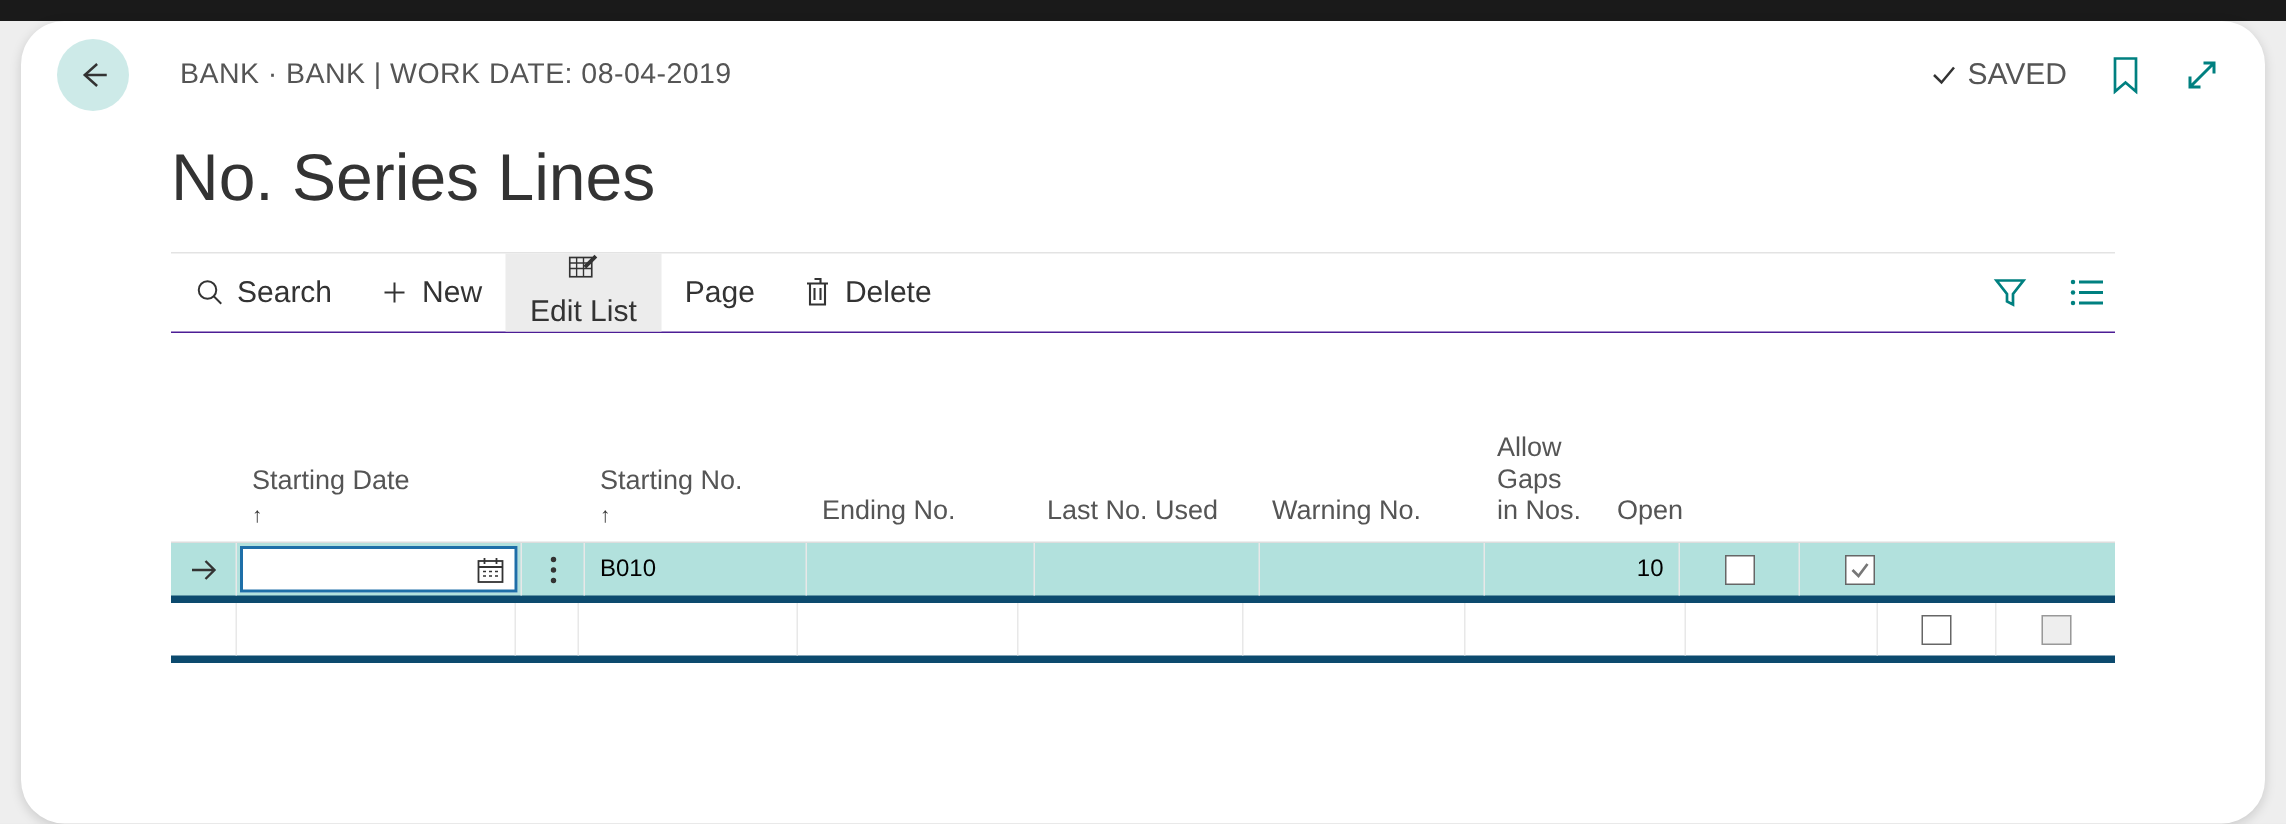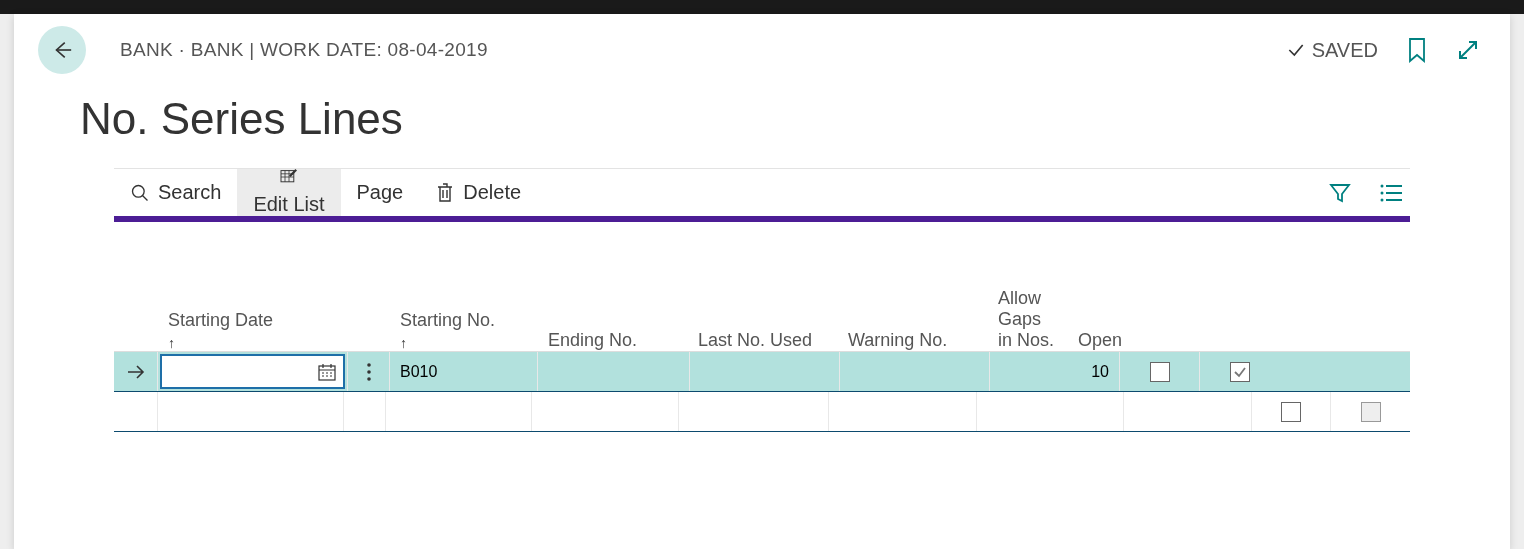--- a/index.html
+++ b/index.html
@@ -30,20 +30,21 @@
   }
   .panel {
     position: absolute;
     top: 14px;
     left: 14px;
     right: 14px;
     bottom: 0;
     background: #fff;
     box-shadow: 0 2px 8px rgba(0,0,0,0.15);
     padding: 0;
+    border-radius: 29px;
   }
   .header {
     display: flex;
     align-items: center;
     padding: 12px 30px 0 24px;
     height: 60px;
   }
   .back-circle {
     width: 48px;
     height: 48px;
@@ -70,27 +71,27 @@
     display: flex;
     align-items: center;
     gap: 6px;
     font-size: 20px;
     color: #555;
   }
   .title {
     font-size: 44px;
     font-weight: 300;
     color: #333;
-    padding: 20px 0 24px 66px;
+    padding: 20px 0 24px 100px;
   }
   .toolbar {
     display: flex;
     align-items: stretch;
     border-top: 1px solid #e3e3e3;
-    border-bottom: 6px solid #4c1d95;
+    border-bottom: 1px solid #4c1d95;
     margin: 0 100px;
     height: 54px;
   }
   .tb-btn {
     display: flex;
     align-items: center;
     gap: 8px;
     padding: 0 16px;
     font-size: 20px;
     color: #333;
@@ -113,40 +114,40 @@
   .grid-header {
     display: flex;
     border-bottom: 1px solid #ddd;
     align-items: flex-end;
     font-size: 18px;
     color: #555;
     min-height: 92px;
   }
   .grid-row {
     display: flex;
-    border-bottom: 1px solid #0c4a6e;
+    border-bottom: 5px solid #0c4a6e;
     height: 40px;
     align-items: stretch;
   }
   .grid-row.selected {
     background: #b2e1dd;
   }
   .cell {
     border-right: 1px solid #e8e8e8;
     padding: 6px 10px;
     display: flex;
     align-items: center;
     overflow: hidden;
   }
   .grid-header .cell {
     border-right: none;
     flex-direction: column;
     align-items: flex-start;
     justify-content: flex-end;
-    padding-bottom: 0;
+    padding-bottom: 10px;
     margin-top: 36px;
   }
   .grid-header .cell.num { align-items: flex-end; }
   .grid-header .cell.center { align-items: flex-start; }
   .c-handle { width: 44px; justify-content: center; }
   .c-date { width: 190px; position: relative; }
   .c-more { width: 42px; justify-content: center; }
   .c-startno { width: 148px; }
   .c-endno { width: 150px; }
   .c-lastdate { width: 152px; }
@@ -219,20 +220,26 @@
     <div class="title">No. Series Lines</div>
 
     <div class="toolbar">
       <div class="tb-btn">
         <svg width="20" height="20" viewBox="0 0 24 24">
           <circle cx="10" cy="10" r="7" stroke="#333" stroke-width="1.6" fill="none"></circle>
           <path d="M15 15 L21 21" stroke="#333" stroke-width="1.6"></path>
         </svg>
         <span>Search</span>
       </div>
+      <div class="tb-btn">
+        <svg width="20" height="20" viewBox="0 0 24 24">
+          <path d="M12 4 V20 M4 12 H20" stroke="#333" stroke-width="1.6"></path>
+        </svg>
+        <span>New</span>
+      </div>
       <div class="tb-btn active">
         <svg width="22" height="20" viewBox="0 0 24 20">
           <rect x="2" y="2" width="16" height="14" stroke="#333" stroke-width="1.2" fill="none"></rect>
           <path d="M2 6 H18 M2 10 H18 M7 2 V16 M12 2 V16" stroke="#333" stroke-width="1"></path>
           <path d="M14 10 L22 2 L20 0 L12 8 Z" fill="#333"></path>
         </svg>
         <span>Edit List</span>
       </div>
       <div class="tb-btn">
         <span>Page</span>

